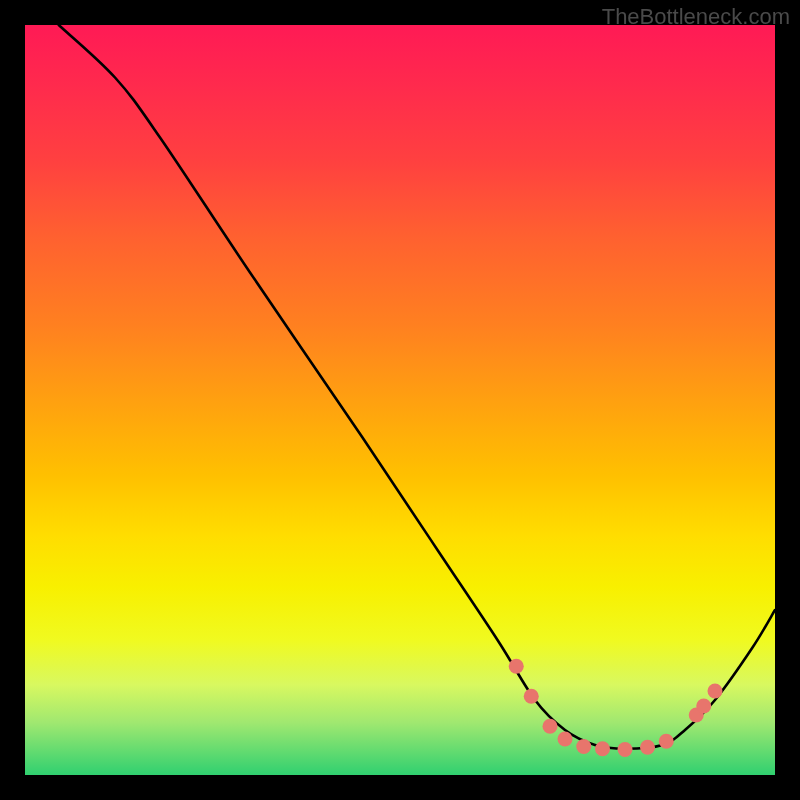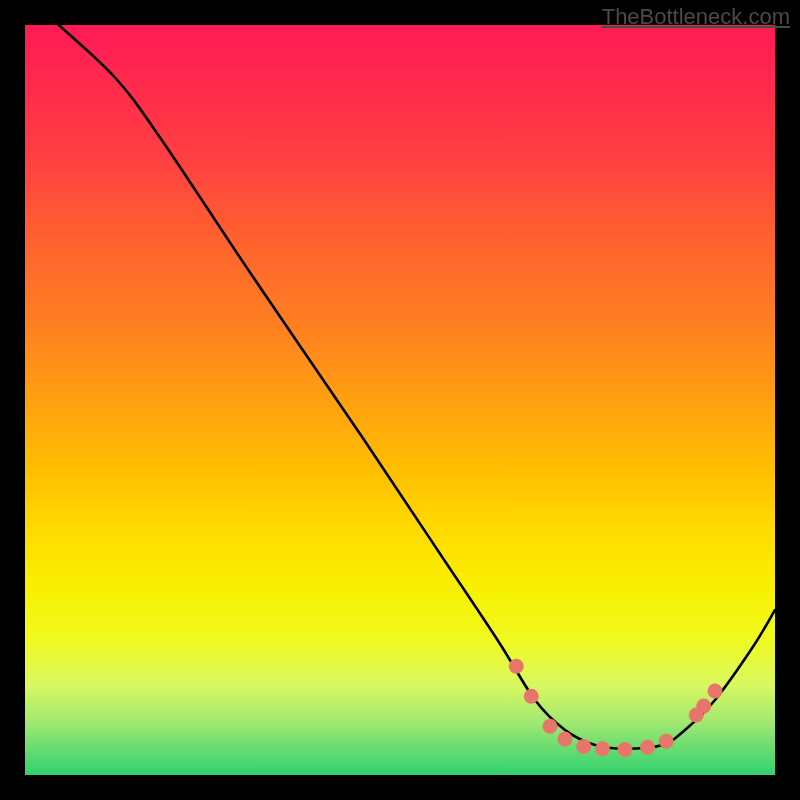--- a/index.html
+++ b/index.html
@@ -12,21 +12,20 @@
   }
   .watermark {
     position: absolute;
     top: 4px;
     right: 10px;
     font-family: Arial, Helvetica, sans-serif;
     font-size: 22px;
     color: #4a4a4a;
     z-index: 10;
     font-weight: 500;
-    text-decoration: underline;
   }
   .plot-area {
     position: absolute;
     top: 25px;
     left: 25px;
     width: 750px;
     height: 750px;
   }
   .bg-gradient {
     position: absolute;

